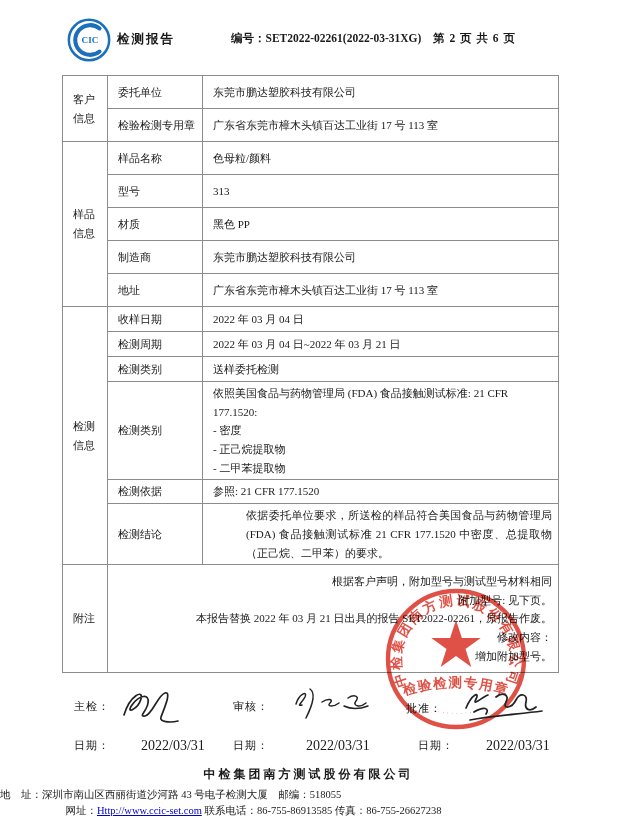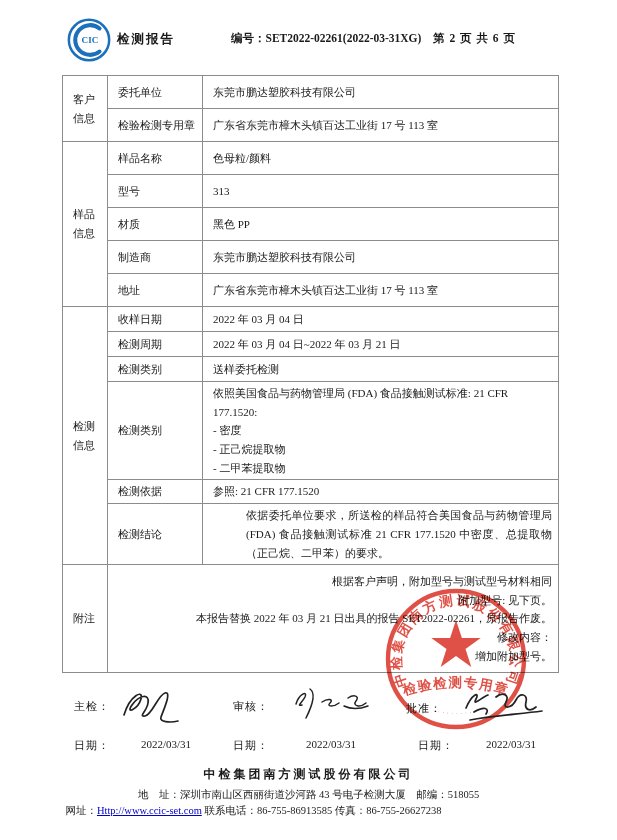--- a/index.html
+++ b/index.html
@@ -34,30 +34,30 @@
   td.lbl { padding-left:8px; }
   td.val { }
   td.pre { white-space:pre-line;margin-left:28px; }
   tr.h33 { height:33px; } tr.h25 { height:25px; }
   tr.h95 { height:95px; } tr.h22 { height:22px; }
   tr.h57 { height:57px; } tr.h108{ height:108px; }
   td.notes-cell { line-height:2.05; white-space:pre-line;text-align:right; }
 
   
   .sig-label { font-size:11px; letter-spacing:1px; }
-  .sig-date  { font-size:11px; }
+  .sig-date  { font-size:14px; }
   .sig-svg   { position:absolute; }
 
   
   .stamp { position:absolute; left:381px; top:586px; mix-blend-mode:multiply; opacity:0.93; }
 
   
   .foot-company { left:0; top:766px; width:617px; text-align:center;
     font-size:12px; font-weight:bold; letter-spacing:3px; }
-  .foot-line1 { left:0; top:788px; width:617px; text-align:center; font-size:10.5px; }
+  .foot-line1 { left:0; top:788px; width:617px; font-size:10.5px; }
   .foot-line2 { left:0; top:804px; width:507px; text-align:center; font-size:10.5px; }
   .foot-link { color:#0000cc; text-decoration:underline; font-family:"Liberation Serif",serif; }
 </style>
 </head>
 <body>
 
 <div class="abs" style="left:60px; top:16px;">
   <svg width="58" height="48" viewBox="0 0 60 50">
     <circle cx="30" cy="25" r="21" fill="none" stroke="#1b6fbb" stroke-width="2.6"></circle>
     <path d="M41,13 A15.5,15.5 0 1 0 41,37" fill="none" stroke="#1b6fbb" stroke-width="4.2" stroke-linecap="round"></path>

